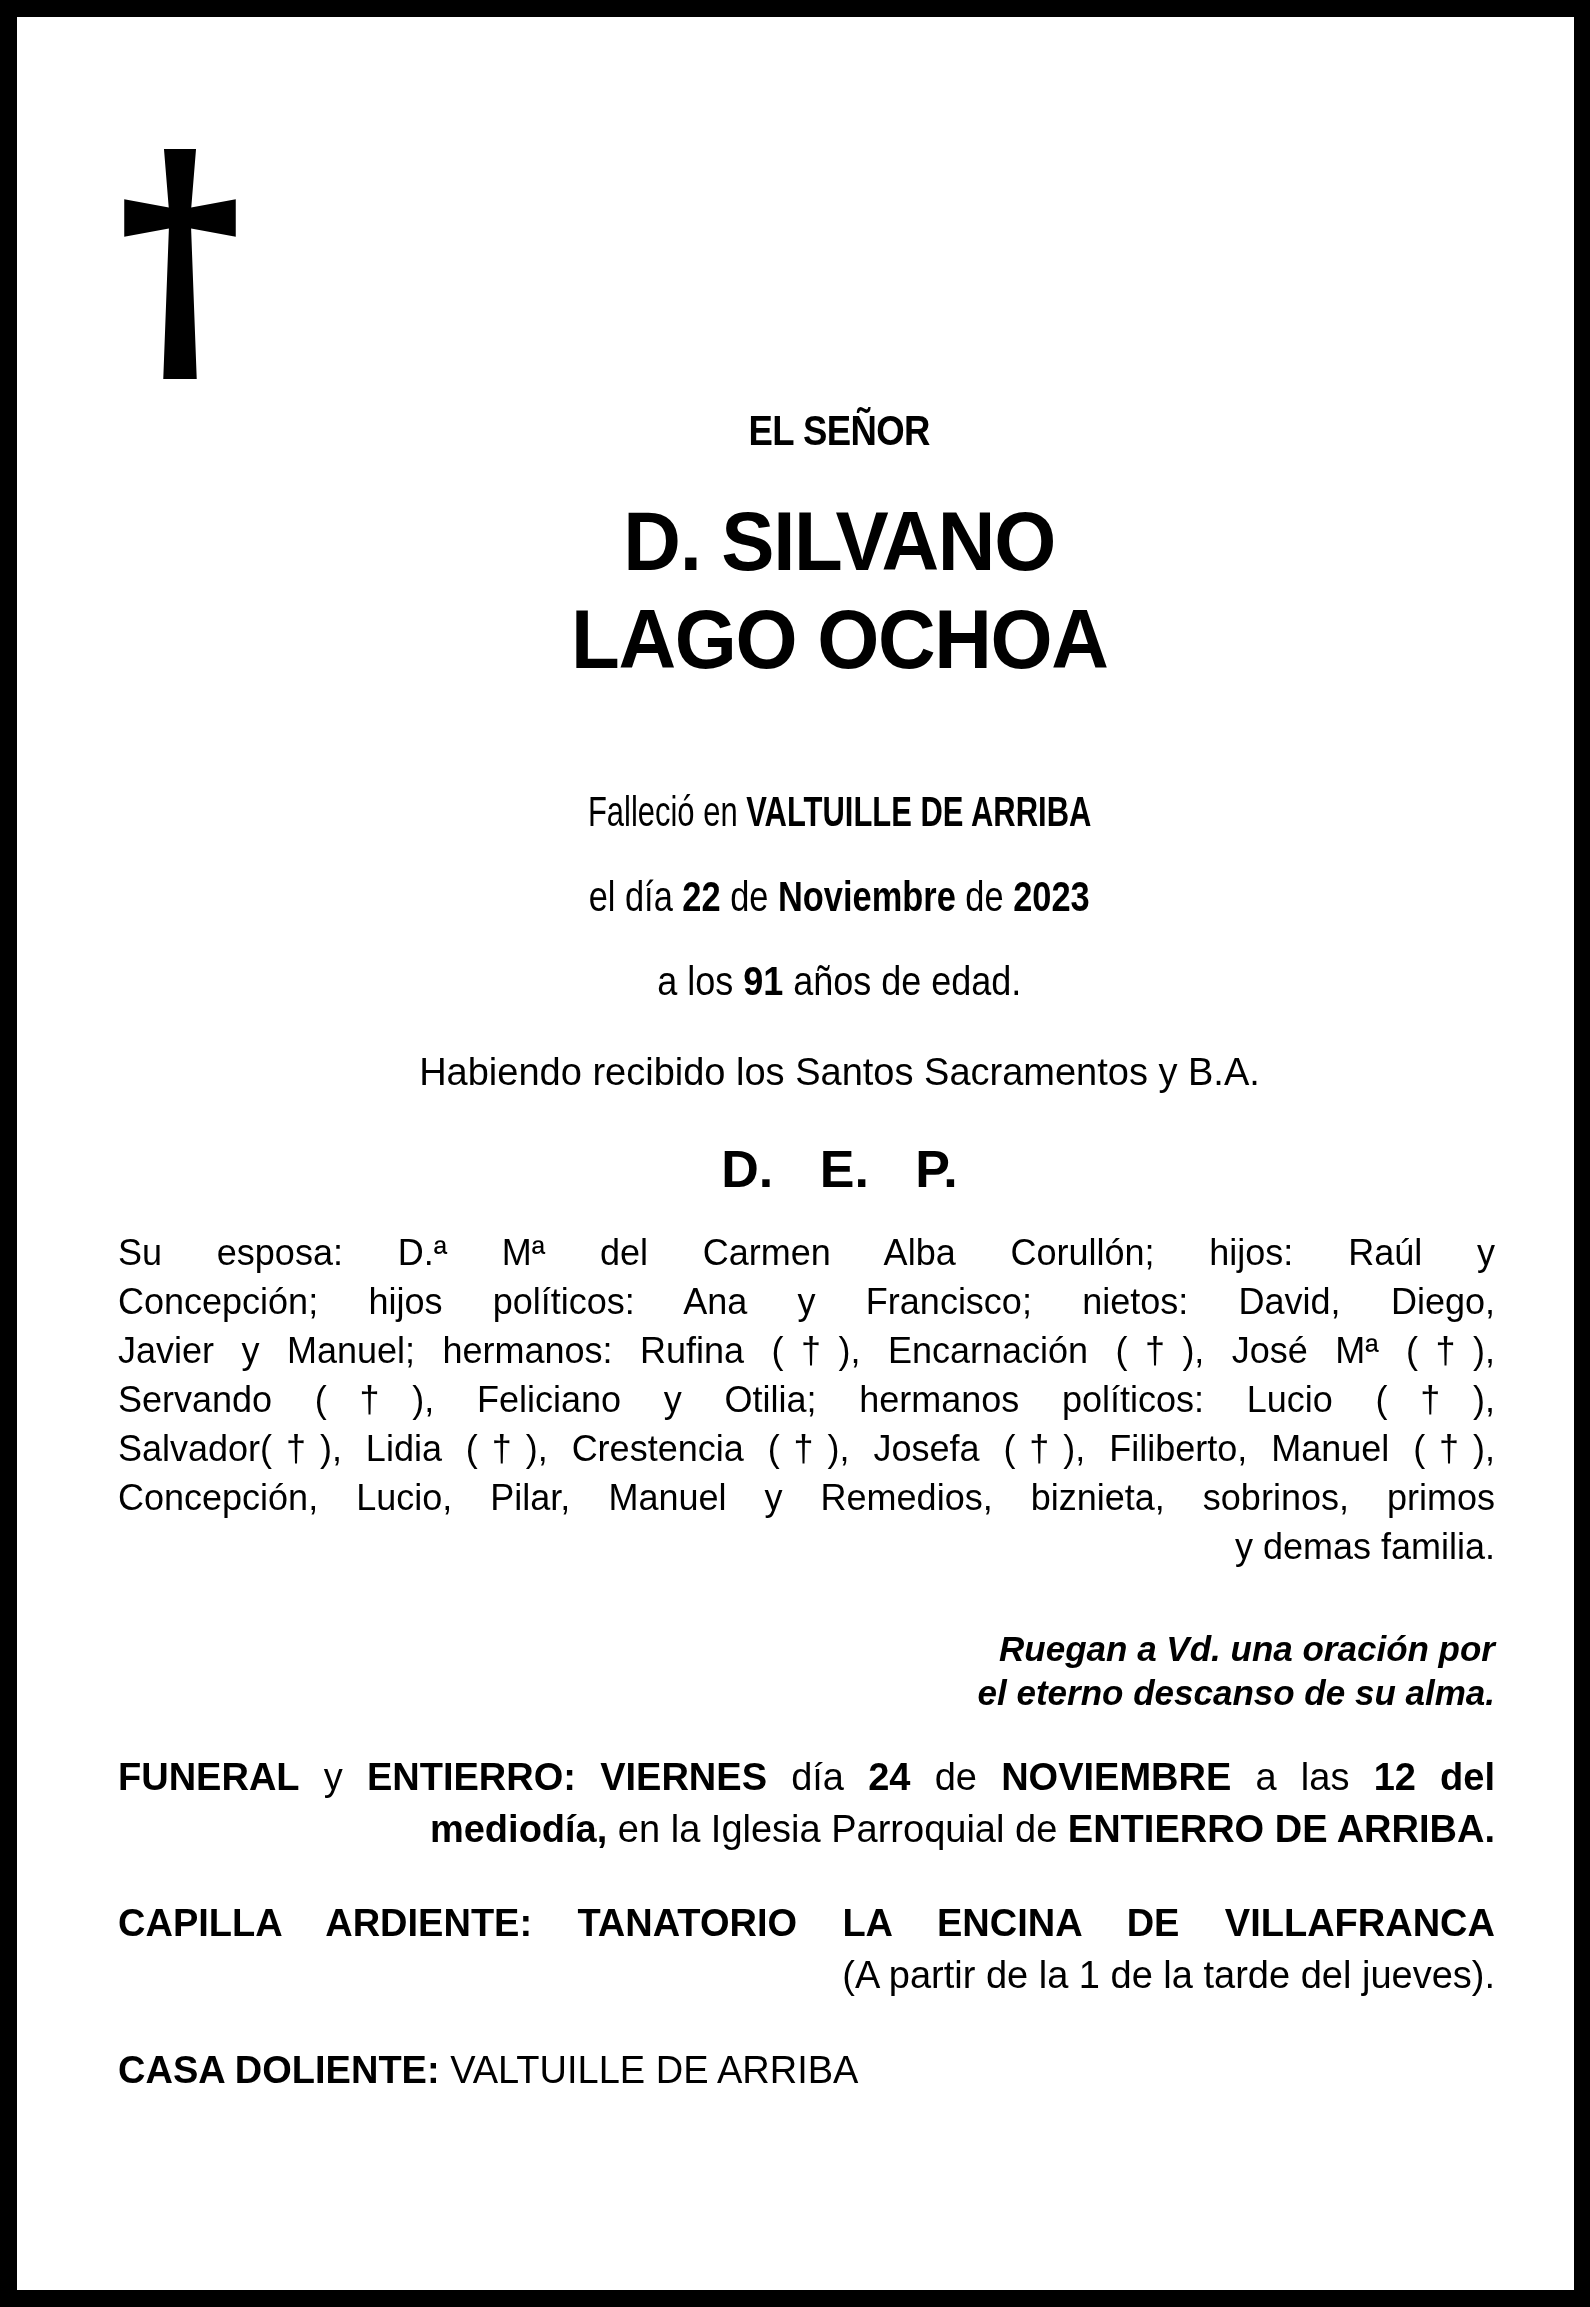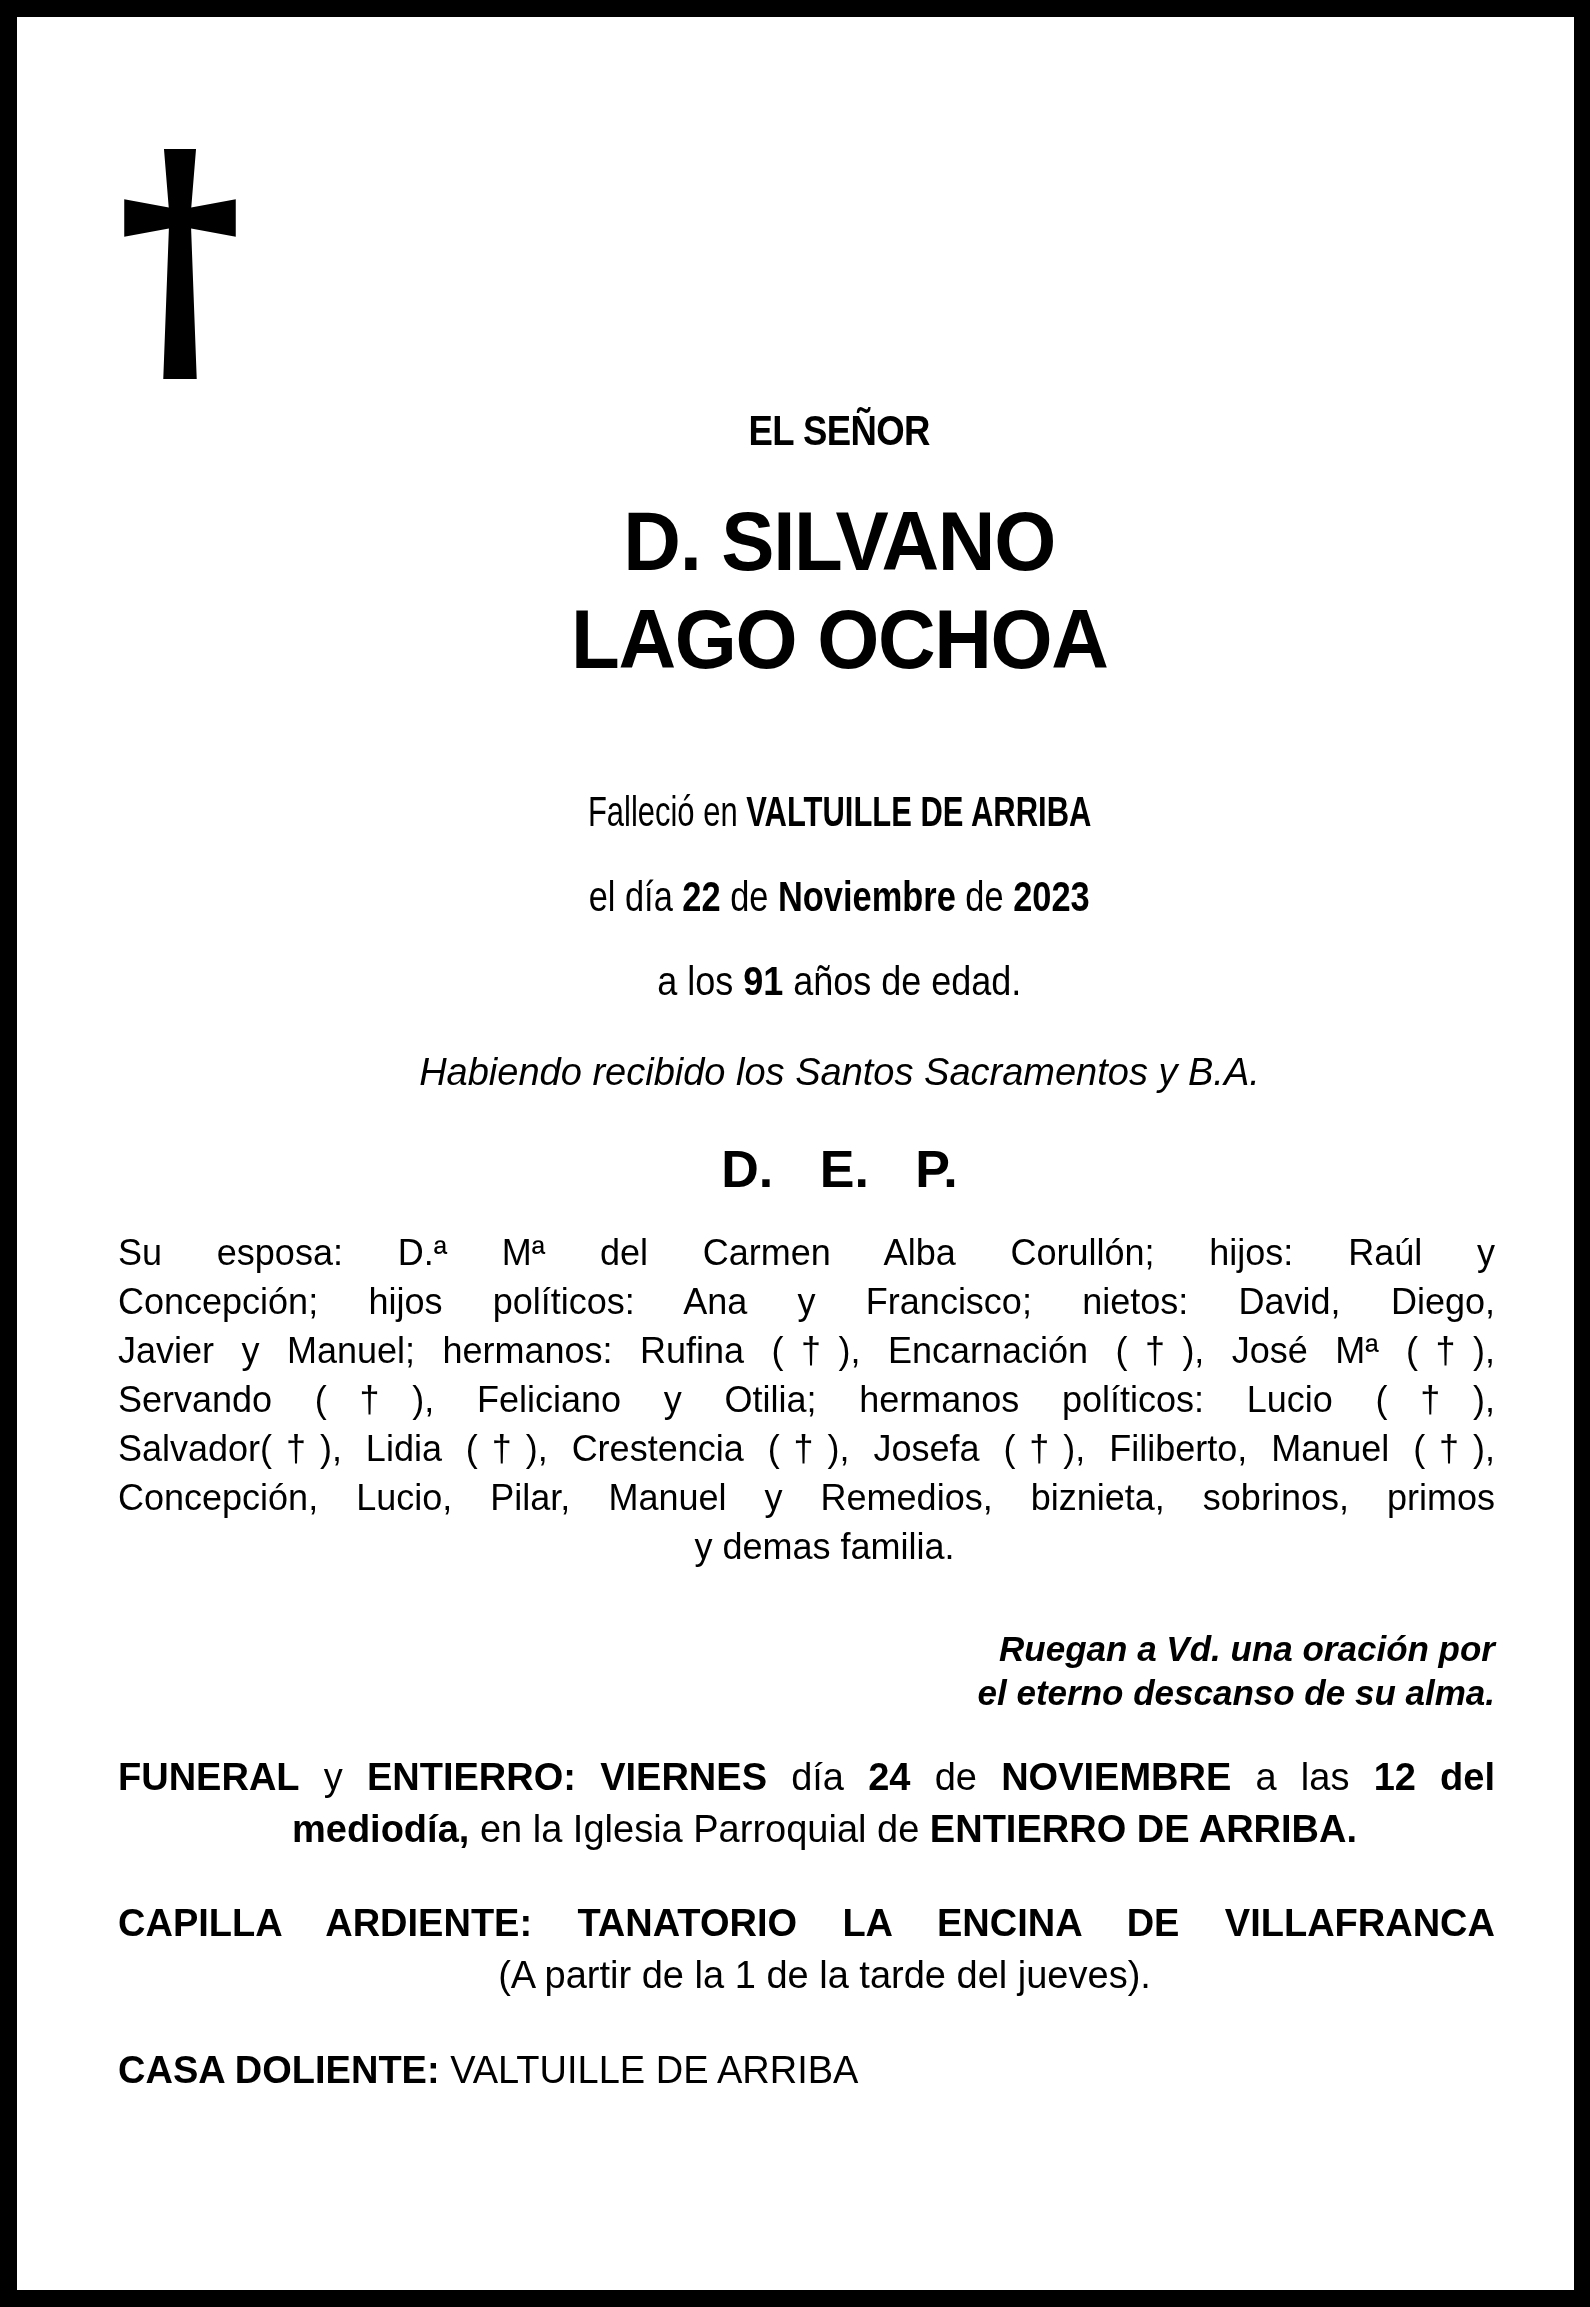--- a/index.html
+++ b/index.html
@@ -27,21 +27,21 @@
   .salutation{font-size:42px;font-weight:bold;letter-spacing:-0.7px;}
   .bigname{font-size:84px;font-weight:bold;letter-spacing:-1.4px;}
   .detail62{font-size:43px;}
   .detail58{font-size:40px;}
   .detail55{font-size:38px;}
   .dep{font-size:52px;font-weight:bold;word-spacing:32px;}
   .age-num{margin:0 11px;}
   .fam{font-size:36px;}
   .fam .ln{height:49px;}
   .jline{text-align:justify;text-align-last:justify;}
-  .lline{text-align:center;margin-left:36px;}
+  .lline{text-align:right;margin-left:36px;}
   .prayer{font-size:35px;font-weight:bold;font-style:italic;text-align:right;}
   .prayer .ln{height:44px;}
   .svc{font-size:38px;}
   .svc .ln{height:52px;}
   .casa{font-size:38px;}
 </style>
 </head>
 <body>
 
 <div class="page">
@@ -67,21 +67,21 @@
   </div>
 
   <div class="abs center-col detail62" style="top:858px;">
     <span class="sx sx80"><span>el día </span><span class="b">22</span><span> de </span><span class="b">Noviembre</span><span> de </span><span class="b">2023</span></span>
   </div>
 
   <div class="abs center-col detail58" style="top:944px;">
     <span class="sx sx90"><span>a los</span><span class="b age-num">91</span><span>años de edad.</span></span>
   </div>
 
-  <div class="abs center-col detail55" style="top:1036px;font-style:italic;">
+  <div class="abs center-col detail55" style="top:1036px;">
     <span class="sx">Habiendo recibido los Santos Sacramentos y B.A.</span>
   </div>
 
   <div class="abs center-col dep" style="top:1126px;">
     <span class="sx">D. E. P.</span>
   </div>
 
   <div class="abs body-col fam" style="top:1218px;">
     <div class="ln jline">Su esposa: D.ª Mª del Carmen Alba Corullón; hijos: Raúl y</div>
     <div class="ln jline">Concepción; hijos políticos: Ana y Francisco; nietos: David, Diego,</div>

